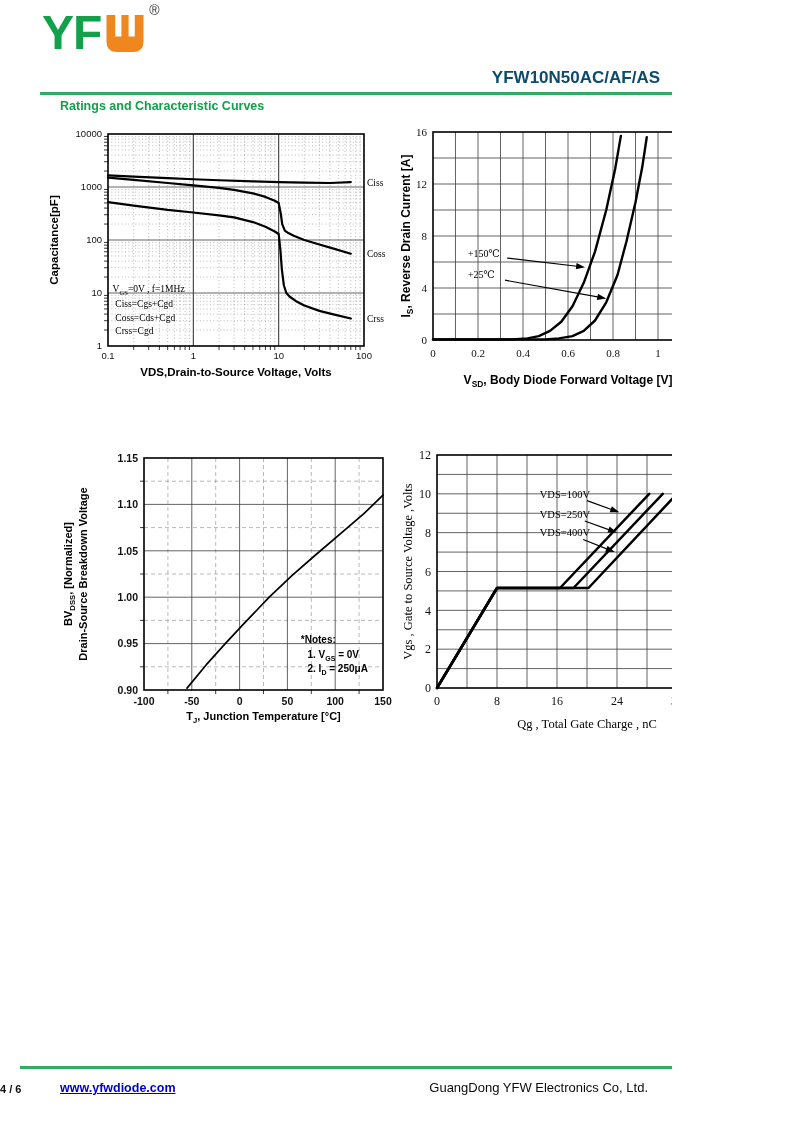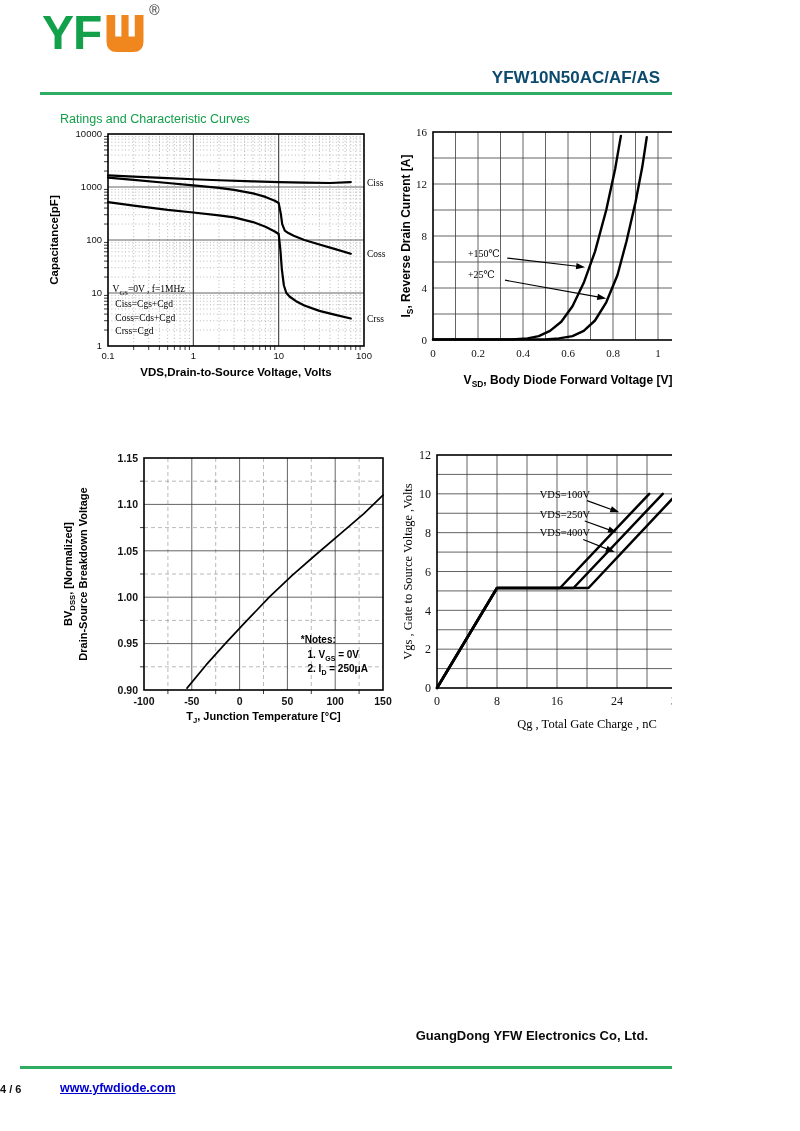--- a/index.html
+++ b/index.html
@@ -16,36 +16,36 @@
   .logo{position:absolute;left:42px;top:8px;}
   .logo-row{display:flex;align-items:flex-end;height:44px;position:relative;}
   .logo-yf{font-size:48px;font-weight:bold;line-height:38px;letter-spacing:-1px;color:var(--brand-green);}
   .logo-mark{width:44px;height:37px;margin-left:2px;display:block;}
   .logo-mark path{fill:var(--brand-orange);}
   .logo-reg{font-size:14px;color:#333;align-self:flex-start;margin-left:2px;margin-top:-6px;}
   .logo-cn{font-size:27px;font-weight:bold;letter-spacing:5px;color:#0a0a0a;margin-top:3px;}
 
   .part-number{position:absolute;top:68px;right:12px;font-size:17px;font-weight:bold;color:#0c4a6e;}
   .header-rule{position:absolute;top:92px;left:40px;width:756px;height:3px;background:var(--rule-green);}
-  .section-title{position:absolute;top:112px;left:44px;font-size:12.5px;font-weight:normal;color:var(--brand-green);padding-left:16px;}
+  .section-title{position:absolute;top:99px;left:44px;font-size:12.5px;font-weight:bold;color:var(--brand-green);padding-left:16px;}
 
   
   .chart{position:absolute;margin:0;padding:0;}
   #chart-0{left:42px;top:122px;}
   #chart-1{left:398px;top:122px;}
   #chart-2{left:40px;top:438px;}
   #chart-3{left:398px;top:438px;}
   .chart svg{display:block;}
 
   
   .footer-rule{position:absolute;top:1066px;left:20px;width:776px;height:3px;background:var(--rule-green);}
   .website{position:absolute;left:40px;top:1081px;font-size:12.5px;font-weight:bold;
            color:var(--link-blue);text-decoration:underline;cursor:pointer;margin-left:20px;}
   .page-indicator{position:absolute;left:0;right:0;top:1083px;text-align:left;font-size:11px;font-weight:bold;color:#111;}
-  .company{position:absolute;right:24px;top:1028px;font-size:13px;font-weight:bold;color:#0a0a0a;}
+  .company{position:absolute;right:24px;top:1080px;font-size:13px;font-weight:normal;color:#0a0a0a;}
 </style>
 </head>
 <body>
 
 <div class="page">
 
   <div class="logo">
     <div class="logo-row">
       <span class="logo-yf">YF</span>
       <svg class="logo-mark" viewBox="0 0 40 36" aria-hidden="true">

